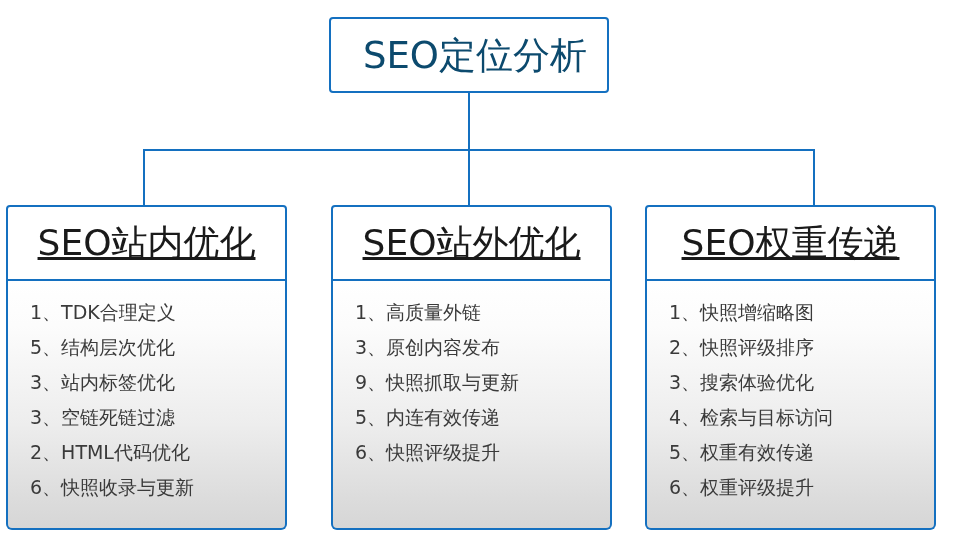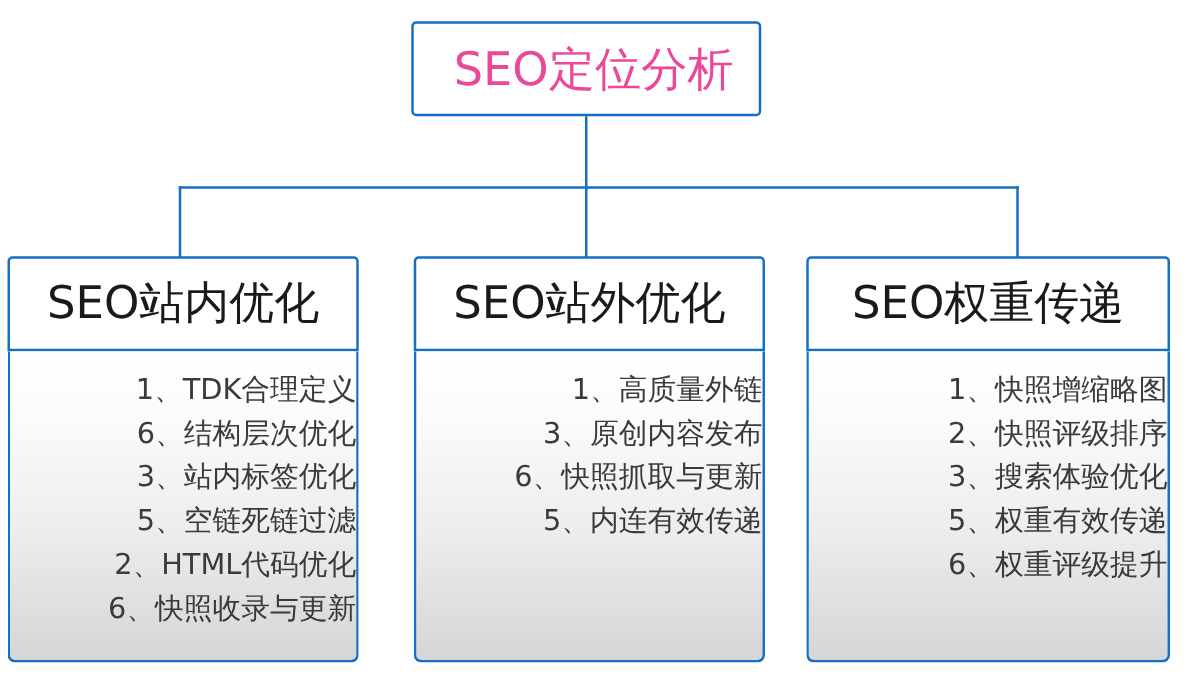--- a/index.html
+++ b/index.html
@@ -29,21 +29,21 @@
     box-sizing: border-box;
     border: 2px solid #1470c0;
     border-radius: 4px;
     background: #ffffff;
     display: flex;
     align-items: center;
     justify-content: center;
   }
   .root-label {
     font-size: 37px;
-    color: #ec4899;
+    color: #0c4a6e;
     letter-spacing: 0px;
     line-height: 1;
     white-space: nowrap;
     margin-left: 12px;
   }
 
   
   .conn {
     position: absolute;
     background: #1470c0;
@@ -97,38 +97,38 @@
     background: #ffffff;
     display: flex;
     align-items: center;
     justify-content: center;
   }
   .col-header-label {
     font-size: 36px;
     color: #1a1a1a;
     line-height: 1;
     white-space: nowrap;
+    text-decoration: underline;
   }
 
   .col-list {
     box-sizing: border-box;
     width: 100%;
     height: 249px;
     border: 2px solid #1470c0;
     border-top: none;
     border-radius: 0 0 6px 6px;
     background: linear-gradient(to bottom, #ffffff 0%, #fcfcfc 18%, #ededed 58%, #dcdcdc 88%, #d6d6d6 100%);
     padding: 14px 0 0 22px;
   }
   .list-item {
-    font-size: 23px;
+    font-size: 19px;
     line-height: 35px;
     color: #3a3a3a;
     white-space: nowrap;
-    text-align: right;
   }
 </style>
 </head>
 <body>
 
 <div id="canvas">
 
   <div class="root-box">
     <span class="root-label">SEO定位分析</span>
   </div>
@@ -138,46 +138,48 @@
   <div class="conn conn-v-left"></div>
   <div class="conn conn-v-mid"></div>
   <div class="conn conn-v-right"></div>
 
   <div class="column col-1">
     <div class="col-header">
       <span class="col-header-label">SEO站内优化</span>
     </div>
     <div class="col-list">
       <div class="list-item">1、TDK合理定义</div>
-      <div class="list-item">6、结构层次优化</div>
+      <div class="list-item">5、结构层次优化</div>
       <div class="list-item">3、站内标签优化</div>
-      <div class="list-item">5、空链死链过滤</div>
+      <div class="list-item">3、空链死链过滤</div>
       <div class="list-item">2、HTML代码优化</div>
       <div class="list-item">6、快照收录与更新</div>
     </div>
   </div>
 
   <div class="column col-2">
     <div class="col-header">
       <span class="col-header-label">SEO站外优化</span>
     </div>
     <div class="col-list">
       <div class="list-item">1、高质量外链</div>
       <div class="list-item">3、原创内容发布</div>
-      <div class="list-item">6、快照抓取与更新</div>
+      <div class="list-item">9、快照抓取与更新</div>
       <div class="list-item">5、内连有效传递</div>
+      <div class="list-item">6、快照评级提升</div>
     </div>
   </div>
 
   <div class="column col-3">
     <div class="col-header">
       <span class="col-header-label">SEO权重传递</span>
     </div>
     <div class="col-list">
       <div class="list-item">1、快照增缩略图</div>
       <div class="list-item">2、快照评级排序</div>
       <div class="list-item">3、搜索体验优化</div>
+      <div class="list-item">4、检索与目标访问</div>
       <div class="list-item">5、权重有效传递</div>
       <div class="list-item">6、权重评级提升</div>
     </div>
   </div>
 
 </div>
 
 </body></html>

